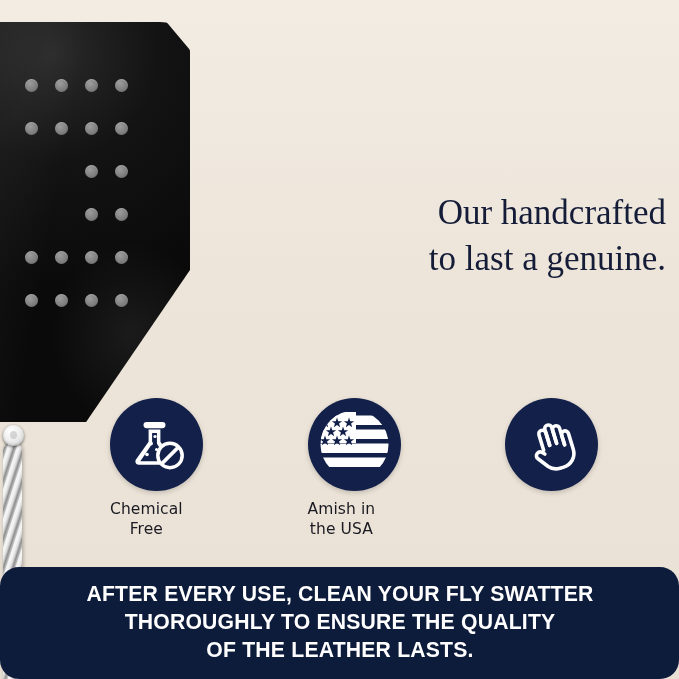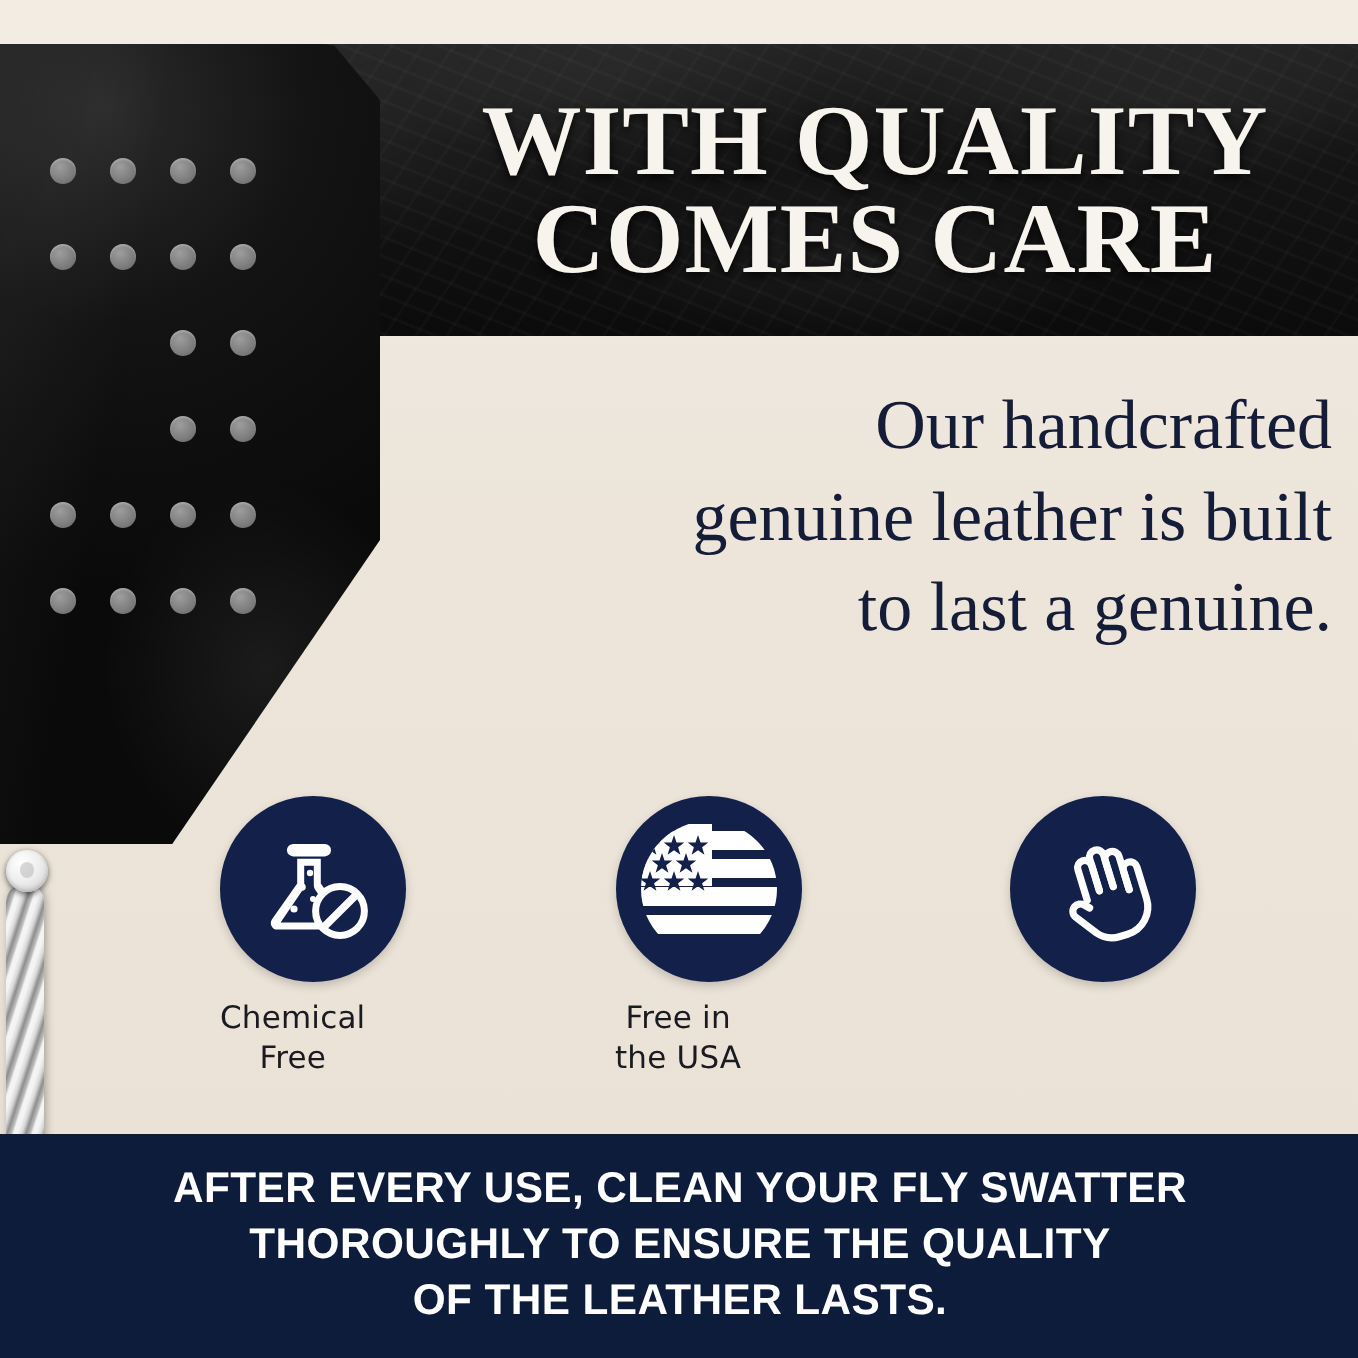--- a/index.html
+++ b/index.html
@@ -187,20 +187,21 @@
   
   .footer-band {
     position: absolute;
     left: 0; top: 567px;
     width: 679px; height: 112px;
     background: #0E1C3C;
     z-index: 4;
     display: flex;
     align-items: center;
     justify-content: center;
+    border-radius: 19px;
   }
   .footer-text {
     width: 640px;
     text-align: center;
     color: #FFFFFF;
     font-family: "Liberation Sans", sans-serif;
     font-weight: bold;
     font-size: 21.5px;
     line-height: 1.30;
     letter-spacing: 0.2px;
@@ -238,30 +239,23 @@
         <div class="hole" style="left: 121px; top: 229px;"></div>
         <div class="hole" style="left: 31px; top: 272px;"></div>
         <div class="hole" style="left: 61px; top: 272px;"></div>
         <div class="hole" style="left: 91px; top: 272px;"></div>
         <div class="hole" style="left: 121px; top: 272px;"></div>
       </div>
     <div class="grommet"></div>
     <div class="wire"></div>
   </div>
 
-  <div class="header-band">
-    <div class="header-inner">
-      <div class="headline">WITH QUALITY</div>
-      <div class="headline">COMES CARE</div>
-    </div>
-  </div>
 
   <div class="statement">
     <div>Our handcrafted</div>
-    <div>genuine leather is built</div>
     <div>to last a genuine.</div>
   </div>
 
   <div class="badges">
 
     <div class="badge">
       <div class="badge-circle">
         <svg width="62" height="62" viewBox="0 0 62 62">
           <g fill="#FFFFFF">
             <rect x="17.5" y="8" width="22" height="6.2" rx="3.1"></rect>
@@ -302,21 +296,21 @@
               <path d="M23 28.5l1.25 3.7 3.9.05-3.1 2.35 1.15 3.75-3.2-2.25-3.2 2.25 1.15-3.75-3.1-2.35 3.9-.05z"></path>
               <path d="M35 28.5l1.25 3.7 3.9.05-3.1 2.35 1.15 3.75-3.2-2.25-3.2 2.25 1.15-3.75-3.1-2.35 3.9-.05z"></path>
               <path d="M17 37.5l1.25 3.7 3.9.05-3.1 2.35 1.15 3.75-3.2-2.25-3.2 2.25 1.15-3.75-3.1-2.35 3.9-.05z"></path>
               <path d="M29 37.5l1.25 3.7 3.9.05-3.1 2.35 1.15 3.75-3.2-2.25-3.2 2.25 1.15-3.75-3.1-2.35 3.9-.05z"></path>
               <path d="M41 37.5l1.25 3.7 3.9.05-3.1 2.35 1.15 3.75-3.2-2.25-3.2 2.25 1.15-3.75-3.1-2.35 3.9-.05z"></path>
             </g>
           </g>
           <circle cx="46.5" cy="46.5" r="34" fill="none" stroke="#12204A" stroke-width="0"></circle>
         </svg>
       </div>
-      <div class="badge-label">Free in
+      <div class="badge-label">Amish in
 the USA</div>
     </div>
 
     <div class="badge">
       <div class="badge-circle">
         <svg width="64" height="64" viewBox="0 0 64 64">
           <g fill="none" stroke="#FFFFFF" stroke-width="3.6" stroke-linecap="round" stroke-linejoin="round" transform="rotate(-17 32 32)">
             <path d="M22.5 34.5V18.5a3.6 3.6 0 0 1 7.2 0v13.2"></path>
             <path d="M29.7 31.7V15.2a3.6 3.6 0 0 1 7.2 0v16.5"></path>
             <path d="M36.9 31.7V18.2a3.6 3.6 0 0 1 7.2 0v17.3"></path>

